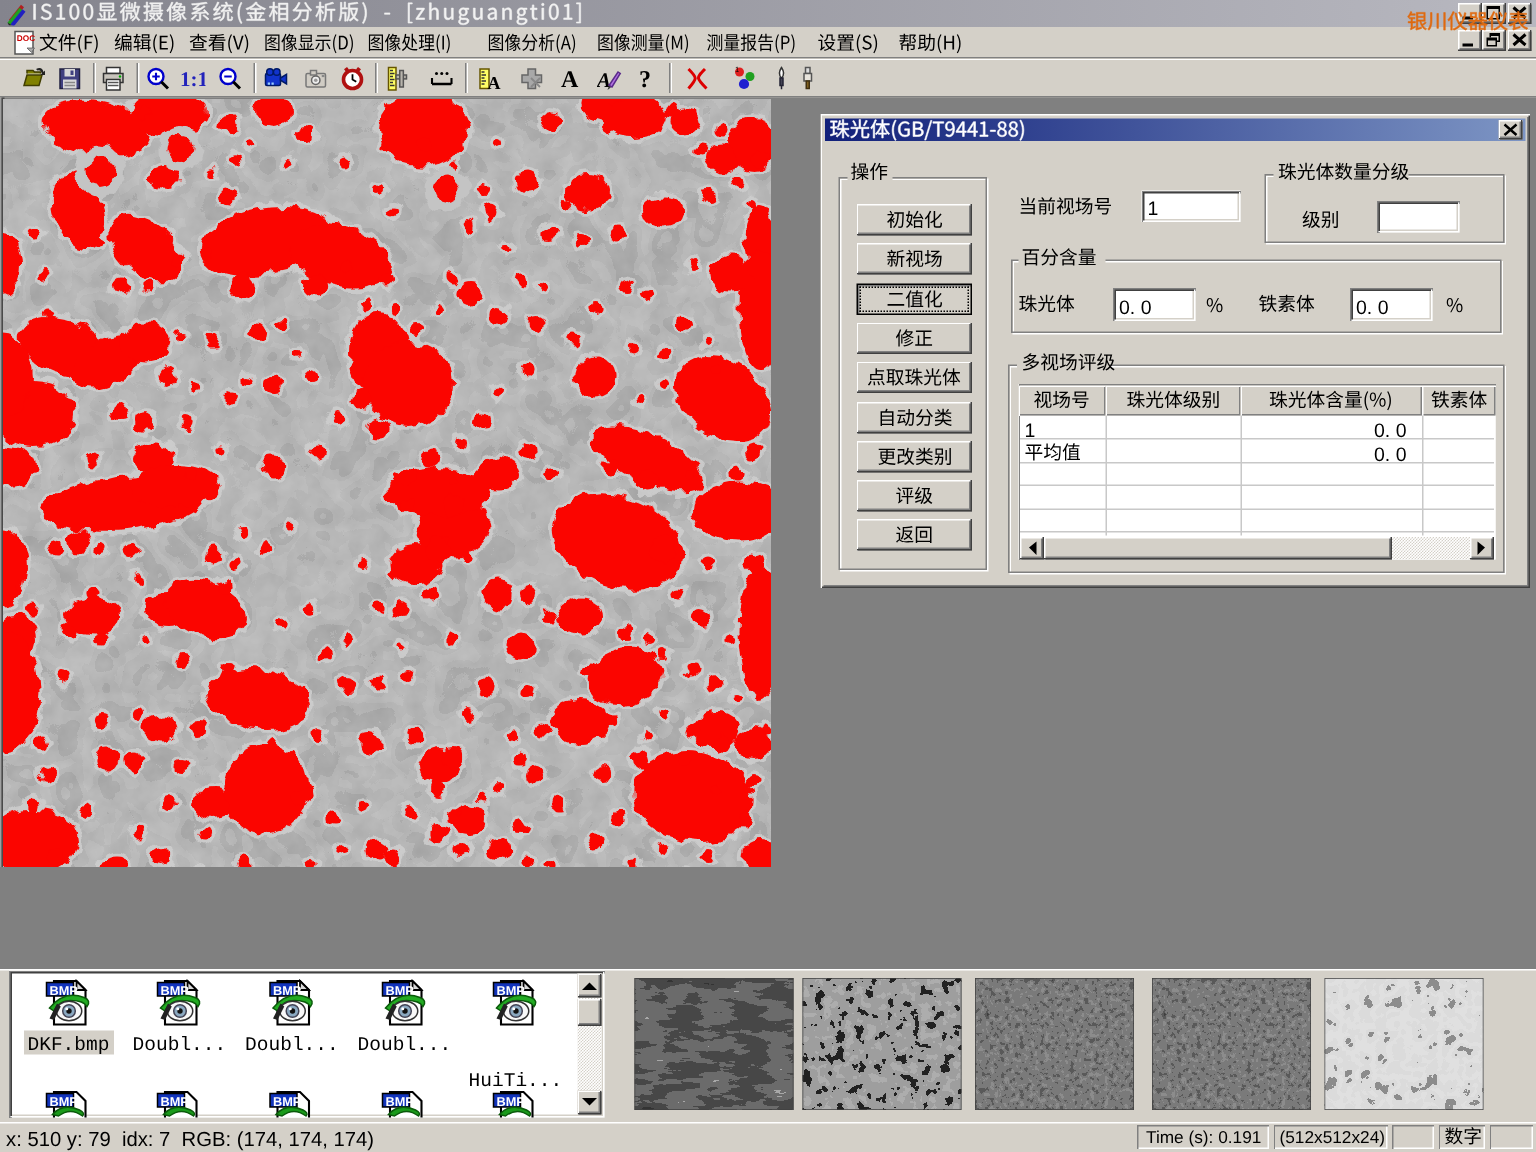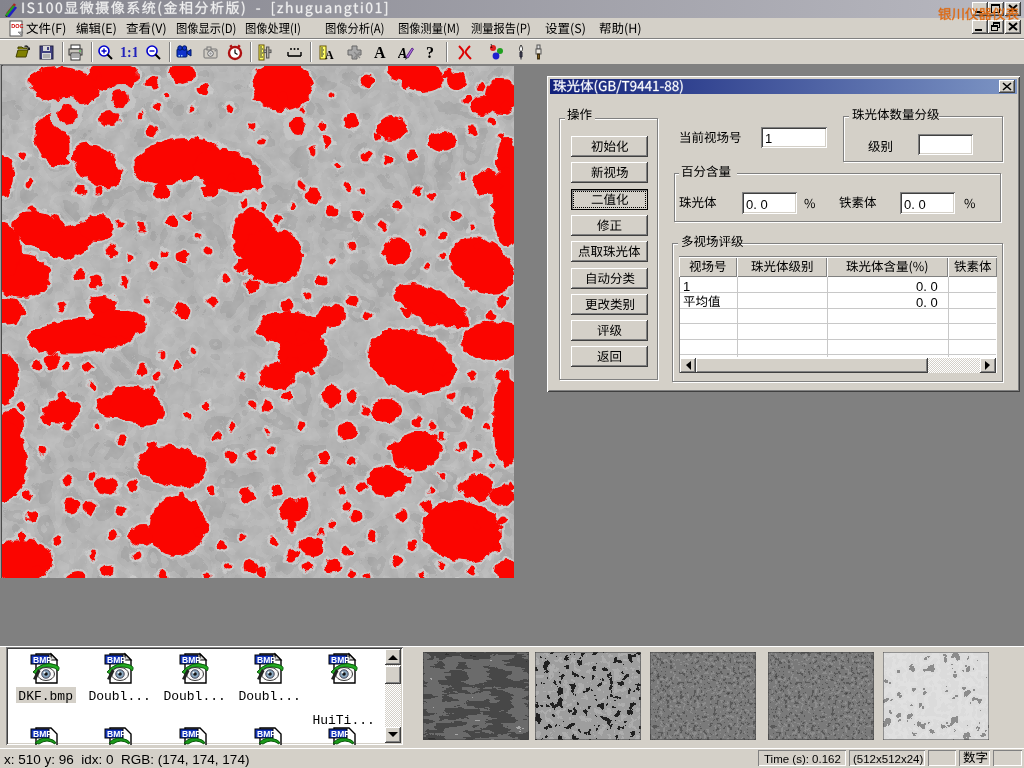--- a/index.html
+++ b/index.html
@@ -1438,27 +1438,27 @@
     <rect width="106" height="88" fill="#8a8a8a"></rect>
     <rect width="106" height="88" filter="url(#tf3)"></rect>
     <rect width="106" height="88" fill="none" stroke="#404040"></rect>
   </svg>
 <svg class="abs" style="left:883px;top:652px" width="106" height="88">
     <rect width="106" height="88" fill="#e0e0e0"></rect>
     <rect width="106" height="88" filter="url(#tf5)"></rect>
     <rect width="106" height="88" fill="none" stroke="#404040"></rect>
   </svg>
 <div class="abs" style="left:0;top:748px;width:1024px;height:20px;background:#d4d0c8;box-shadow:inset 0 1px 0 #fff"></div>
-<div style="position:absolute;left:4px;top:752px;font:13.5px 'Liberation Sans', sans-serif;color:#000;white-space:pre">x: 510 y: 96  idx: 0  RGB: (174, 174, 174)</div>
+<div style="position:absolute;left:4px;top:752px;font:13.5px 'Liberation Sans', sans-serif;color:#000;white-space:pre">x: 510 y: 79  idx: 7  RGB: (174, 174, 174)</div>
 <div class="abs" style="left:758px;top:750px;width:88px;height:16px;box-shadow:inset 1px 1px 0 #808080,inset -1px -1px 0 #fff"></div>
 <div class="abs" style="left:849px;top:750px;width:76px;height:16px;box-shadow:inset 1px 1px 0 #808080,inset -1px -1px 0 #fff"></div>
 <div class="abs" style="left:928px;top:750px;width:28px;height:16px;box-shadow:inset 1px 1px 0 #808080,inset -1px -1px 0 #fff"></div>
 <div class="abs" style="left:959px;top:750px;width:31px;height:16px;box-shadow:inset 1px 1px 0 #808080,inset -1px -1px 0 #fff"></div>
 <div class="abs" style="left:993px;top:750px;width:29px;height:16px;box-shadow:inset 1px 1px 0 #808080,inset -1px -1px 0 #fff"></div>
-<div style="position:absolute;left:764px;top:753px;font:11.5px 'Liberation Sans', sans-serif;color:#000;white-space:pre">Time (s): 0.162</div>
+<div style="position:absolute;left:764px;top:753px;font:11.5px 'Liberation Sans', sans-serif;color:#000;white-space:pre">Time (s): 0.191</div>
 <div style="position:absolute;left:853px;top:753px;font:11.5px 'Liberation Sans', sans-serif;color:#000;white-space:pre">(512x512x24)</div>
 <div style="position:absolute;left:963px;top:751px;line-height:0"><svg width="27" height="16" viewBox="0 0 27 16" style="">
       <g transform="translate(0,11) scale(0.012500,0.012500)" fill="#000">
         <use href="#g96" x="0"></use>
         <use href="#g105" x="1000"></use>
       </g>
     </svg></div>
 <svg width="0" height="0" style="position:absolute">
     <defs>
       <path id="g0" d="M101 0H193V-733H101Z"></path>

